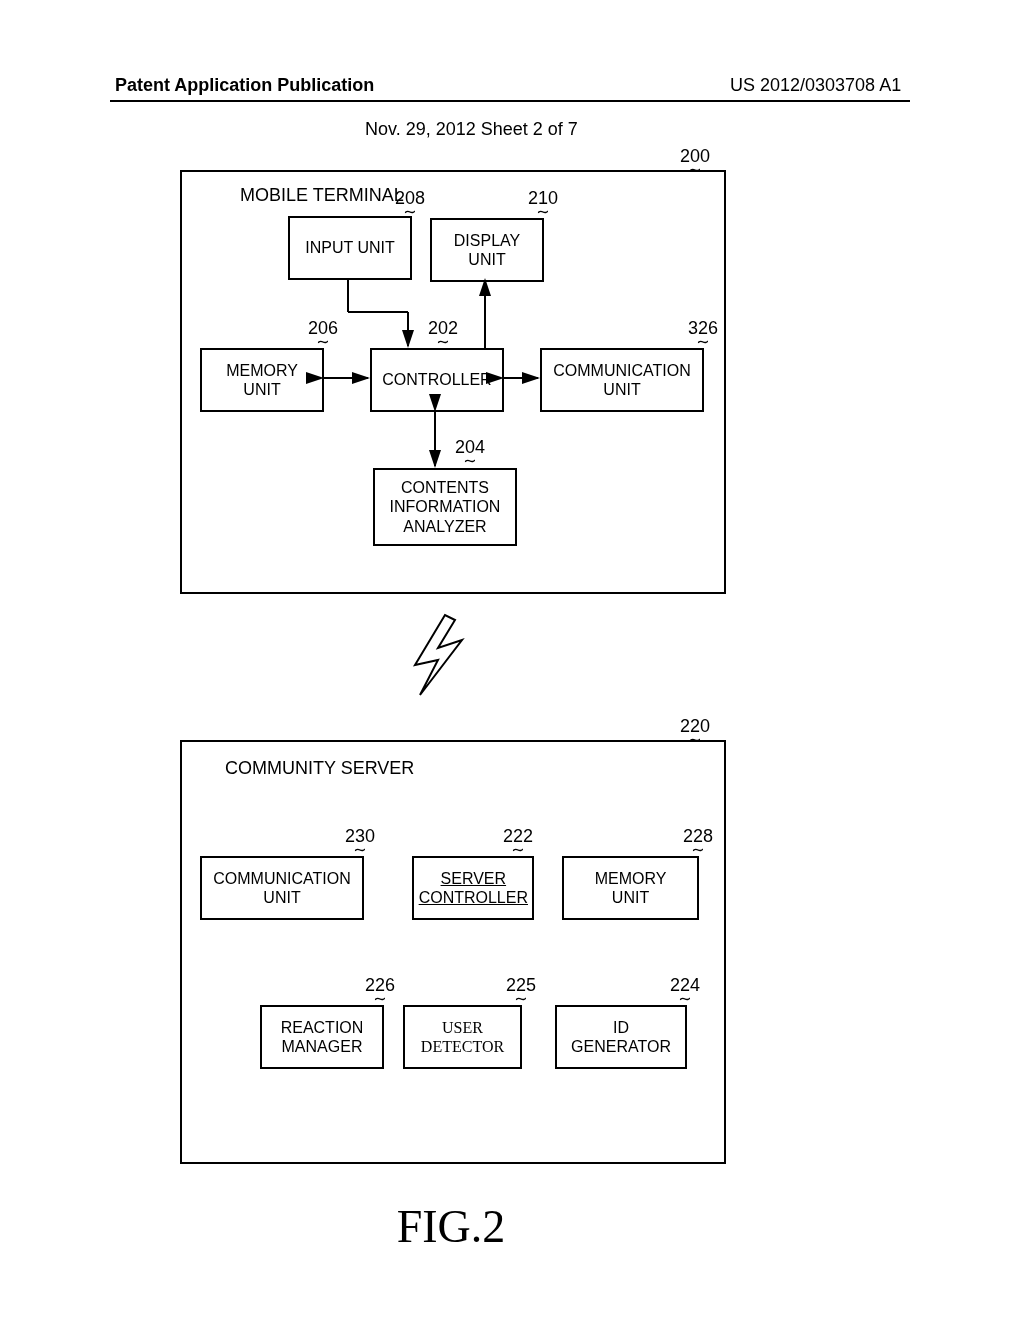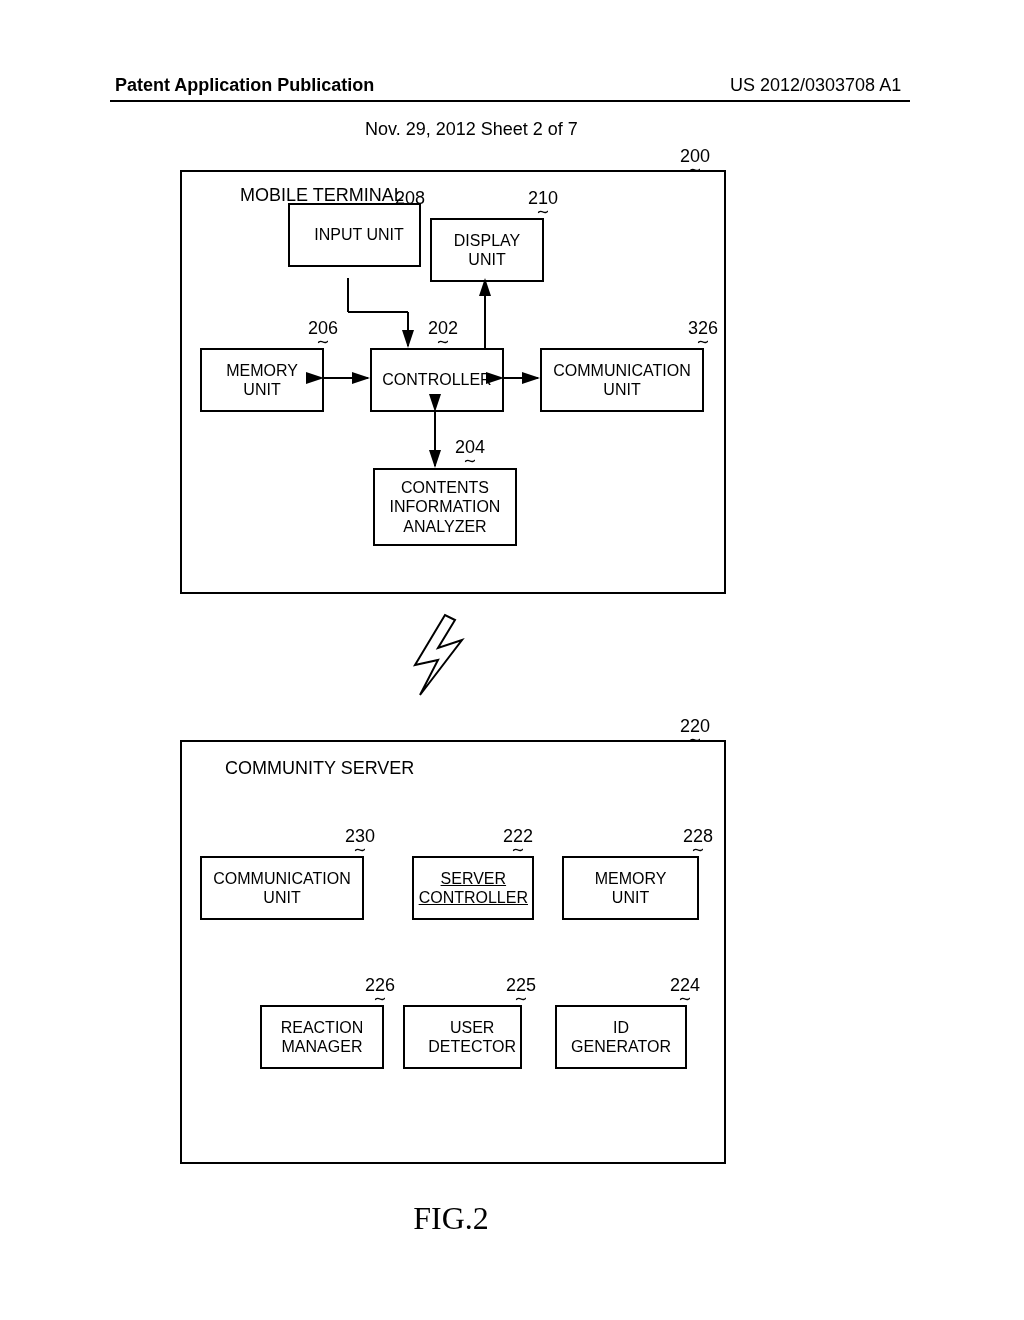--- a/index.html
+++ b/index.html
@@ -69,21 +69,21 @@
     font-size: 18px;
   }
 
   .fig-caption {
     position: absolute;
     top: 1200px;
     left: 0;
     width: 902px;
     text-align: center;
     font-family: "Times New Roman", serif;
-    font-size: 32px;
+    font-size: 46px;
   }
 
   svg.overlay {
     position: absolute;
     top: 0;
     left: 0;
     pointer-events: none;
   }
 </style>
 </head>
@@ -100,21 +100,21 @@
 </div>
 <div class="container-label" style="left:240px; top:185px;">MOBILE TERMINAL</div>
 
 <div class="ref" style="left:680px; top:146px;">
   <span>200</span><span class="tilde">∼</span>
 </div>
 
 <div class="ref" style="left:395px; top:188px;">
   <span>208</span><span class="tilde">∼</span>
 </div>
-<div class="box" style="left:288px; top:203px; width:120px; height:60px; display:flex; align-items:center; justify-content:center;padding-left:9px;">
+<div class="box" style="left:288px; top:216px; width:120px; height:60px; display:flex; align-items:center; justify-content:center;">
   <div class="box-label">INPUT UNIT</div>
 </div>
 
 <div class="ref" style="left:528px; top:188px;">
   <span>210</span><span class="tilde">∼</span>
 </div>
 <div class="box" style="left:430px; top:218px; width:110px; height:60px; display:flex; align-items:center; justify-content:center;">
   <div class="box-label">
     <span>DISPLAY</span><br>
     <span>UNIT</span>
@@ -235,21 +235,21 @@
 <div class="box" style="left:260px; top:1005px; width:120px; height:60px; display:flex; align-items:center; justify-content:center;">
   <div class="box-label">
     <span>REACTION</span><br>
     <span>MANAGER</span>
   </div>
 </div>
 
 <div class="ref" style="left:506px; top:975px;text-align:center;">
   <span>225</span><span class="tilde">∼</span>
 </div>
-<div class="box" style="left:403px; top:1005px; width:115px; height:60px; display:flex; align-items:center; justify-content:flex-end;">
+<div class="box" style="left:403px; top:1005px; width:115px; height:60px; display:flex; align-items:center; justify-content:center;font-family:Liberation Serif, serif;">
   <div class="box-label">
     <span>USER</span><br>
     <span>DETECTOR</span>
   </div>
 </div>
 
 <div class="ref" style="left:670px; top:975px;">
   <span>224</span><span class="tilde">∼</span>
 </div>
 <div class="box" style="left:555px; top:1005px; width:128px; height:60px; display:flex; align-items:center; justify-content:center;">

